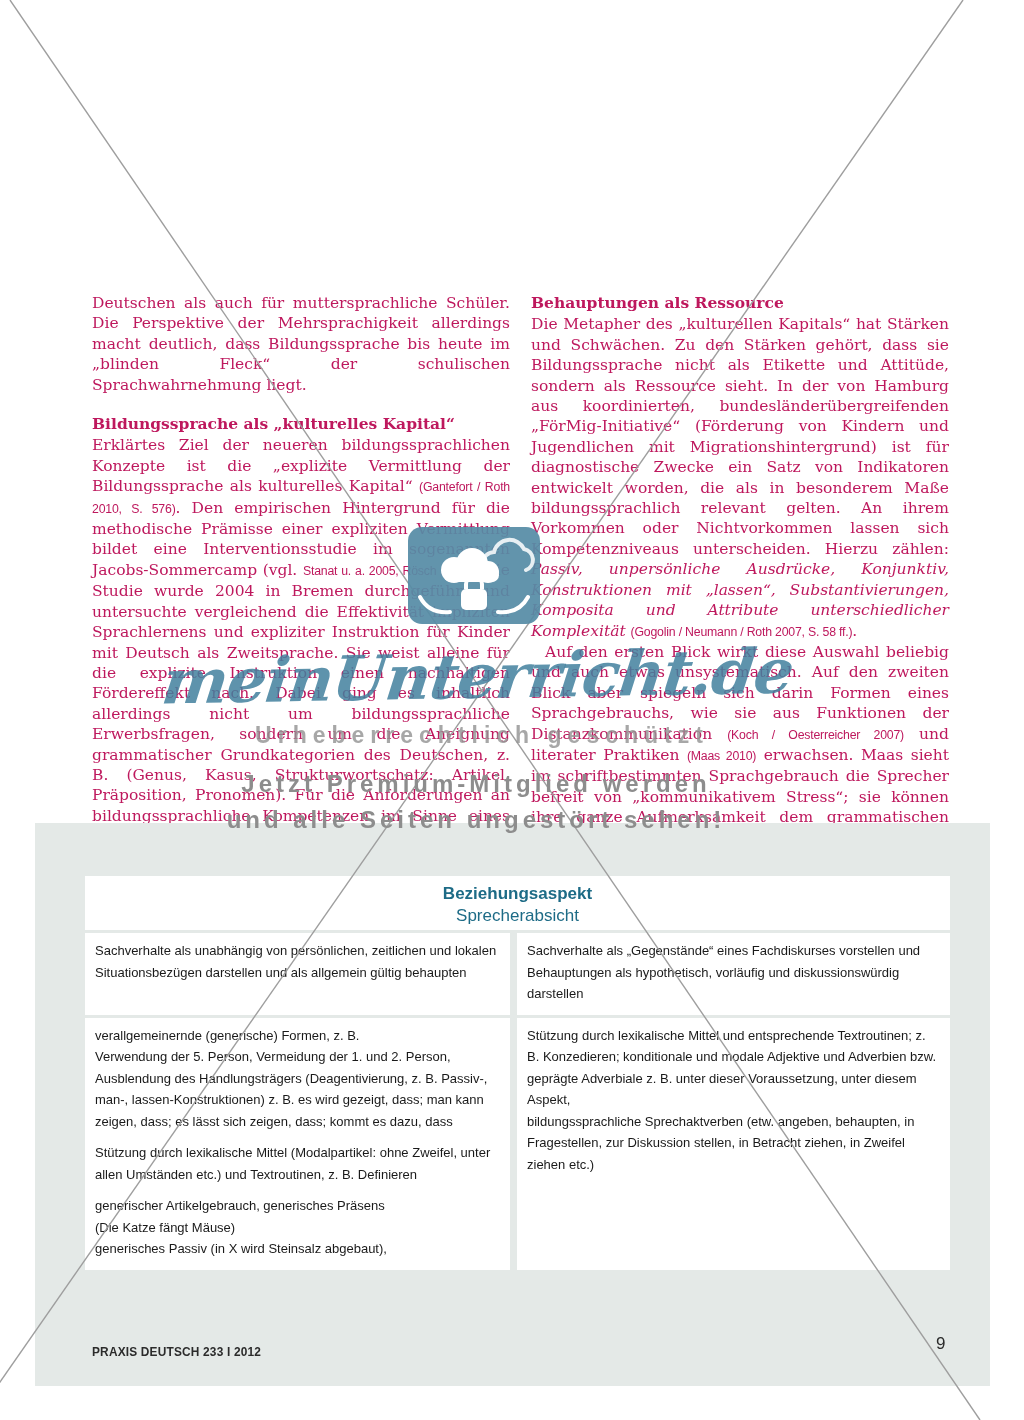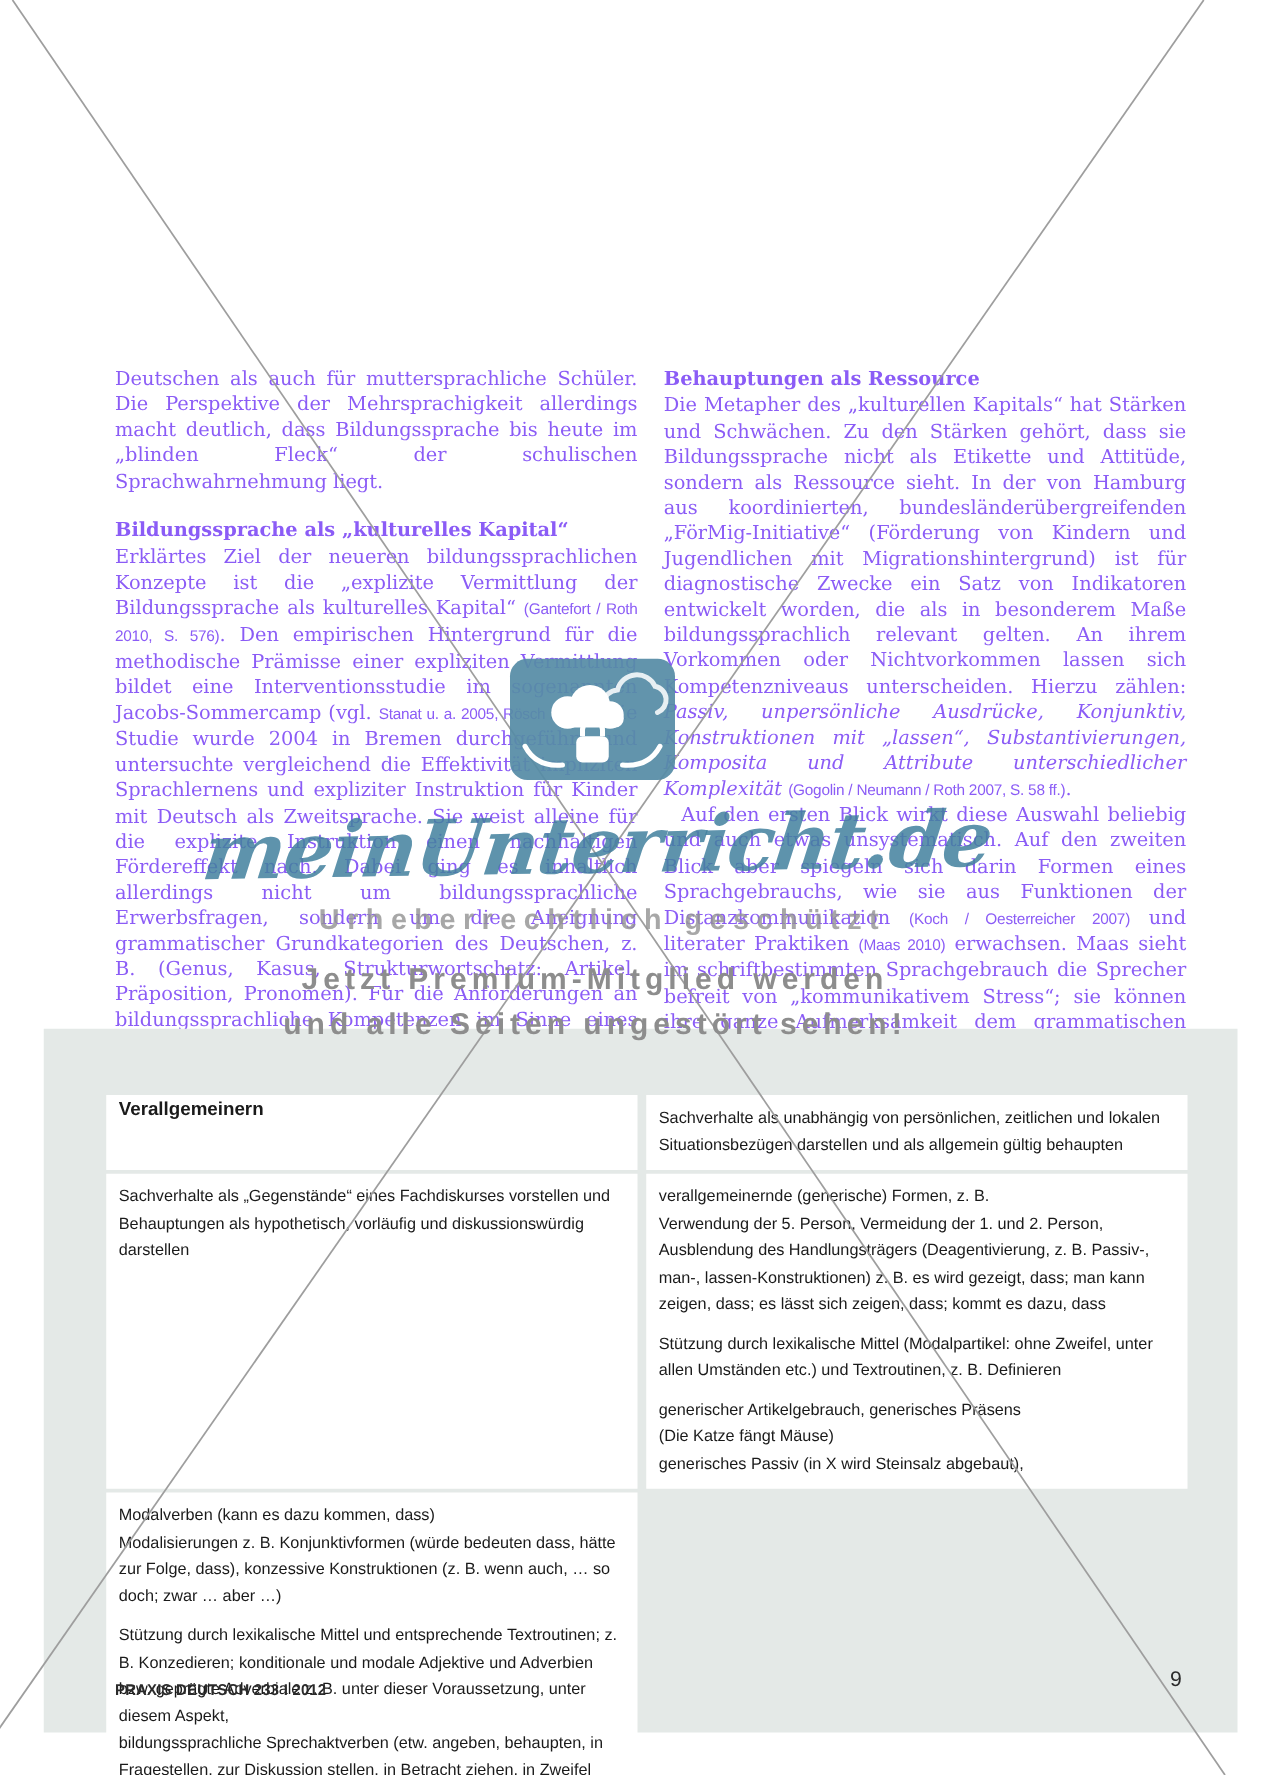--- a/index.html
+++ b/index.html
@@ -6,21 +6,21 @@
   body{
     width:1024px;height:1420px;position:relative;background:#ffffff;
     font-family:"DejaVu Serif",serif;overflow:hidden;
   }
   
   .article{
     position:absolute;left:92px;top:293px;width:858px;
     display:flex;gap:21px;z-index:1;
   }
   .article-col{
-    width:418px;font-size:15.5px;line-height:20.4px;color:#8b5cf6;
+    width:418px;font-size:15.5px;line-height:20.4px;color:#be185d;
     text-align:justify;hyphens:auto;-webkit-hyphens:auto;
   }
   .blk-heading{
     font-weight:bold;margin-top:19px;margin-bottom:1px;text-align:left;
   }
   .article-col .blk-heading:first-child{margin-top:0;}
   .blk-para{margin:0;}
   .blk-para.indent{text-indent:14px;}
   .seg-cite{
     font-family:"Liberation Sans",sans-serif;font-size:12.3px;
@@ -126,38 +126,39 @@
     </g>
     <path d="M58 62 v-5 a8 8 0 0 1 16 0 v5" fill="none" stroke="#ffffff" stroke-width="4"></path>
     <rect x="53" y="62" width="26" height="21" rx="5" fill="#ffffff"></rect>
     <path d="M12 70 q9 17 30 15" fill="none" stroke="#ffffff" stroke-width="4" stroke-linecap="round"></path>
     <path d="M120 70 q-9 17 -30 15" fill="none" stroke="#ffffff" stroke-width="4" stroke-linecap="round"></path>
   </svg>
 </div>
 
 <div class="panel"></div>
 <div class="t-grid">
-  <div class="t-subhead">Verallgemeinern</div>
+  <div class="t-title">
+    <div class="t-title-line1">Beziehungsaspekt</div>
+    <div class="t-title-line2">Sprecherabsicht</div>
+  </div>
 
 <div class="t-cell">
       <div class="t-para">Sachverhalte als unabhängig von persönlichen, zeitlichen  und lokalen Situationsbezügen darstellen und als allgemein gültig behaupten</div>
     </div>
     <div class="t-cell">
       <div class="t-para">Sachverhalte als „Gegenstände“ eines Fachdiskurses vorstellen und Behauptungen als hypothetisch, vorläufig und diskussionswürdig darstellen</div>
     </div>
     <div class="t-cell">
       <div class="t-para">verallgemeinernde (generische) Formen, z. B.
 Verwendung der 5. Person, Vermeidung der 1. und 2. Person, Ausblendung des Handlungsträgers (Deagentivierung, z. B. Passiv-, man-, lassen-Konstruktionen) z. B. es wird gezeigt, dass; man kann zeigen, dass; es lässt sich zeigen, dass; kommt es dazu, dass</div>
       <div class="t-para">Stützung durch lexikalische Mittel (Modalpartikel: ohne Zweifel, unter allen Umständen etc.) und Textroutinen, z. B. Definieren</div>
       <div class="t-para">generischer Artikelgebrauch, generisches Präsens
 (Die Katze fängt Mäuse)
 generisches Passiv (in X wird Steinsalz abgebaut),</div>
     </div>
     <div class="t-cell">
-      <div class="t-para">Modalverben (kann es dazu kommen, dass)
-Modalisierungen z. B. Konjunktivformen (würde bedeuten dass, hätte zur Folge, dass), konzessive Konstruktionen (z. B. wenn auch, … so doch; zwar … aber …)</div>
       <div class="t-para">Stützung durch lexikalische Mittel und entsprechende Textroutinen; z. B. Konzedieren; konditionale und modale Adjektive und Adverbien bzw. geprägte Adverbiale z. B. unter dieser Voraussetzung, unter diesem Aspekt,
 bildungssprachliche Sprechaktverben (etw. angeben, behaupten, in Fragestellen, zur Diskussion stellen, in Betracht ziehen, in Zweifel ziehen etc.)</div>
     </div>
   </div>
 
 <div class="footer-label">PRAXIS DEUTSCH 233 I 2012</div>
 <div class="page-number">9</div>
 
 </body></html>

